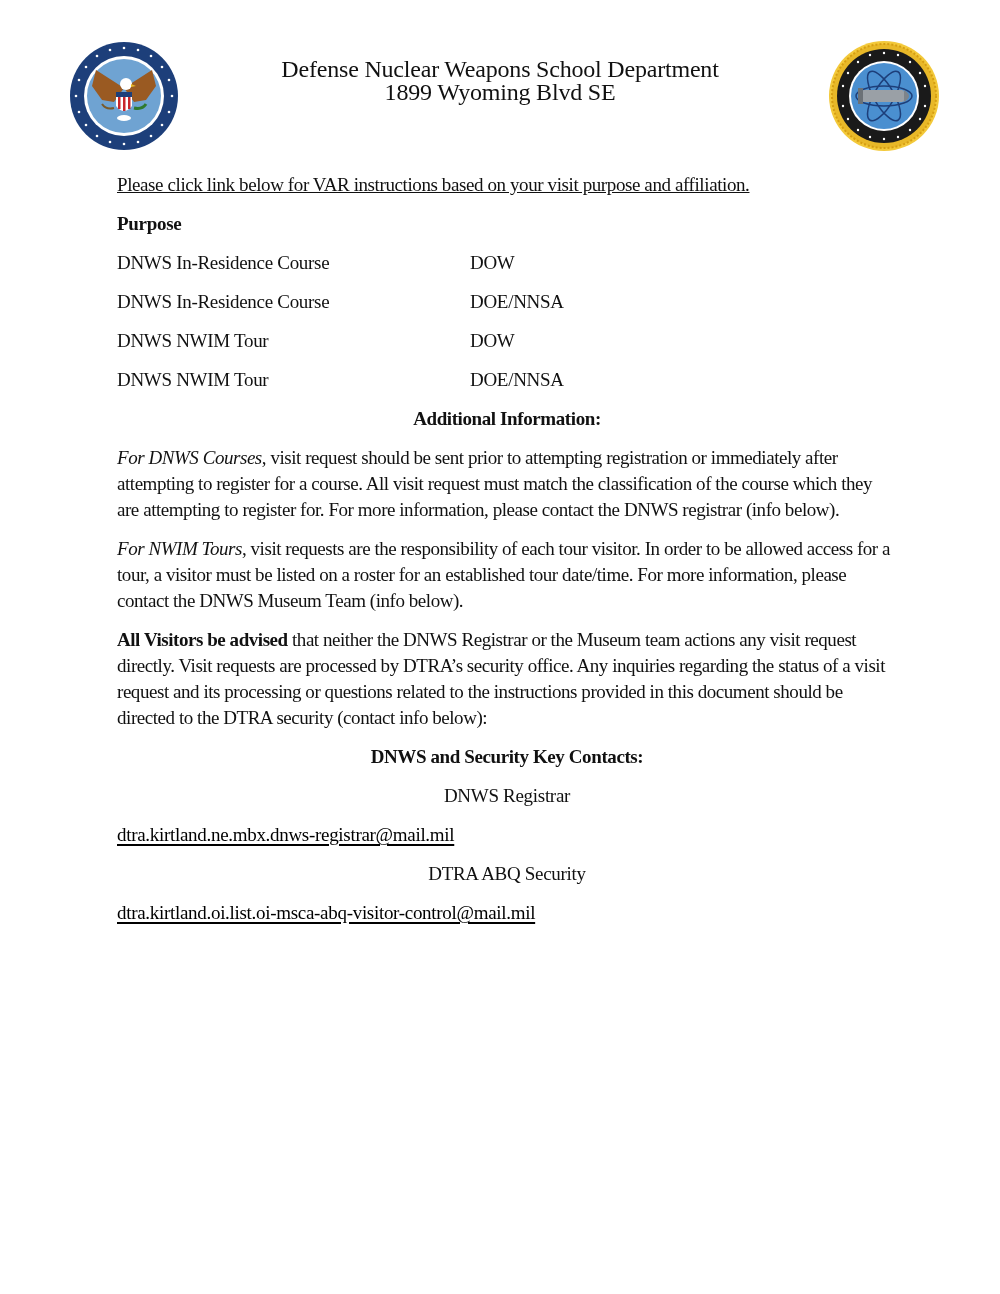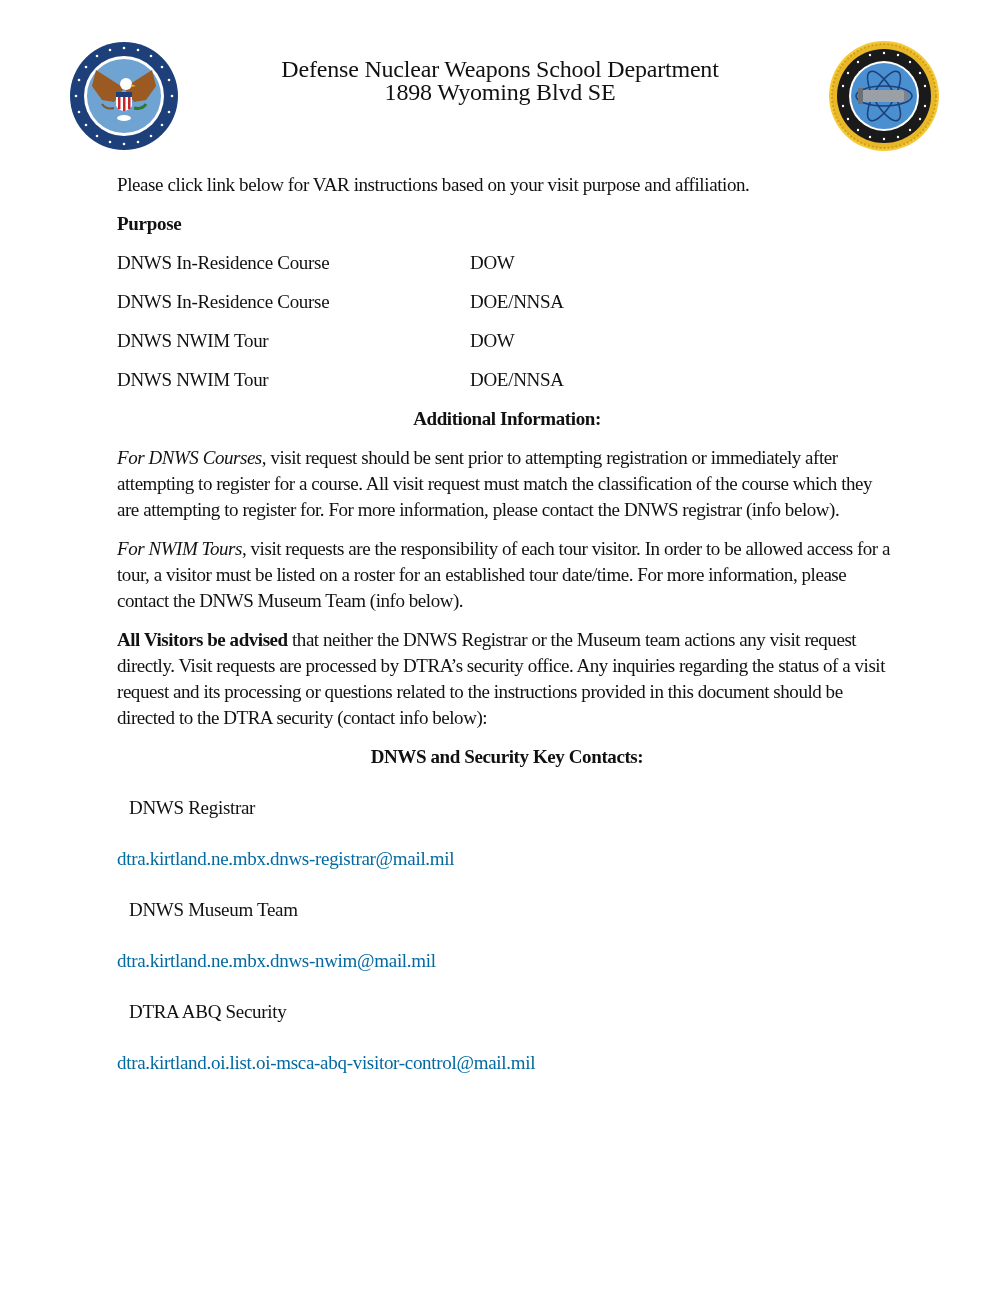--- a/index.html
+++ b/index.html
@@ -39,20 +39,21 @@
     .content {
       position: absolute;
       left: 117px;
       top: 172px;
       width: 780px;
     }
     .intro {
       line-height: 26px;
       margin: 0;
       letter-spacing: -0.4px;
+      text-decoration: underline;
     }
     .table {
       margin-top: 13px;
     }
     .row {
       display: flex;
       height: 39px;
       align-items: flex-start;
       line-height: 26px;
     }
@@ -71,28 +72,30 @@
     .para {
       margin: 0;
       line-height: 26px;
       letter-spacing: -0.45px;
     }
     .para em { font-style: italic; }
     .para strong { font-weight: bold; }
     .gap13 { height: 13px; }
 
     .contact-label {
-      margin: 12px;
+      margin: 0;
       line-height: 26px;
       height: 39px;
       letter-spacing: -0.3px;
+      text-align: center;
     }
     .contact-link {
       display: inline-block;
-      color: #0369a1;
+      color: #000000;
+      text-decoration: underline;
       text-decoration-thickness: 2px;
       text-underline-offset: 3px;
       line-height: 26px;
       letter-spacing: -0.3px;
       cursor: pointer;
     }
     .link-row { height: 39px; }
   </style>
 </head>
 <body>
@@ -178,21 +181,21 @@
     <ellipse cx="56" cy="56" rx="28" ry="10" fill="none" stroke="#1d3f7a" stroke-width="1.5" transform="rotate(-60 56 56)"></ellipse>
 
     <rect x="34" y="50" width="42" height="12" rx="2" fill="#9aa0a6"></rect>
     <path d="M76 50 Q86 56 76 62 Z" fill="#7d848b"></path>
     <rect x="30" y="48" width="5" height="16" fill="#6b7177"></rect>
   </svg>
 </div>
 
 <div class="header">
   <div>Defense Nuclear Weapons School Department</div>
-  <div>1898 Wyoming Blvd SE</div>
+  <div>1899 Wyoming Blvd SE</div>
 </div>
 
 <div class="content">
   <p class="intro">Please click link below for VAR instructions based on your visit purpose and affiliation.</p>
 
   <div class="table">
     <div class="row">
       <span class="col-purpose th">Purpose</span>
     </div>
     <div class="row">
@@ -226,20 +229,16 @@
   <div class="gap13"></div>
 
   <p class="section-title">DNWS and Security Key Contacts:</p>
   <div class="gap13"></div>
 
   <div>
     <p class="contact-label">DNWS Registrar</p>
     <div class="link-row"><a class="contact-link">dtra.kirtland.ne.mbx.dnws-registrar@mail.mil</a></div>
   </div>
   <div>
-    <p class="contact-label">DNWS Museum Team</p>
-    <div class="link-row"><a class="contact-link">dtra.kirtland.ne.mbx.dnws-nwim@mail.mil</a></div>
-  </div>
-  <div>
     <p class="contact-label">DTRA ABQ Security</p>
     <div class="link-row"><a class="contact-link">dtra.kirtland.oi.list.oi-msca-abq-visitor-control@mail.mil</a></div>
   </div>
 </div>
 
 </body></html>

